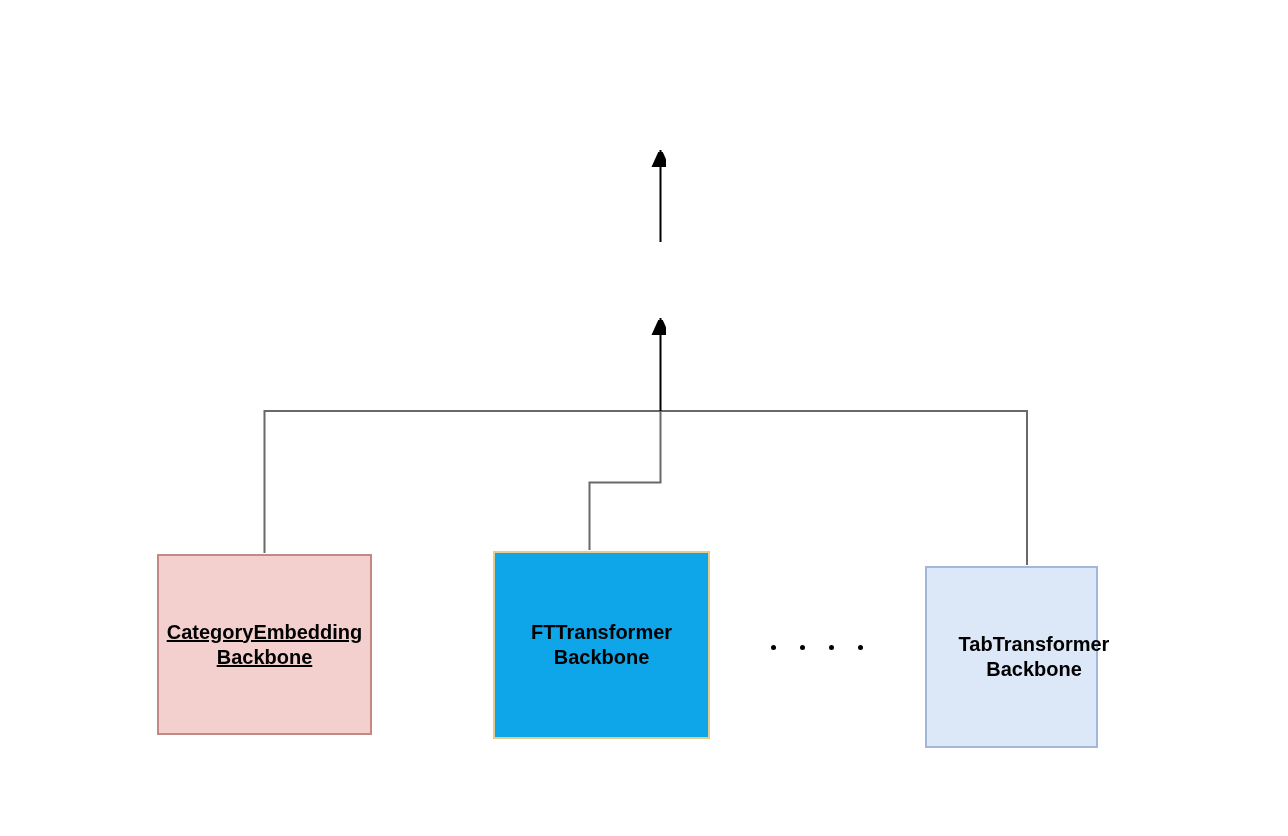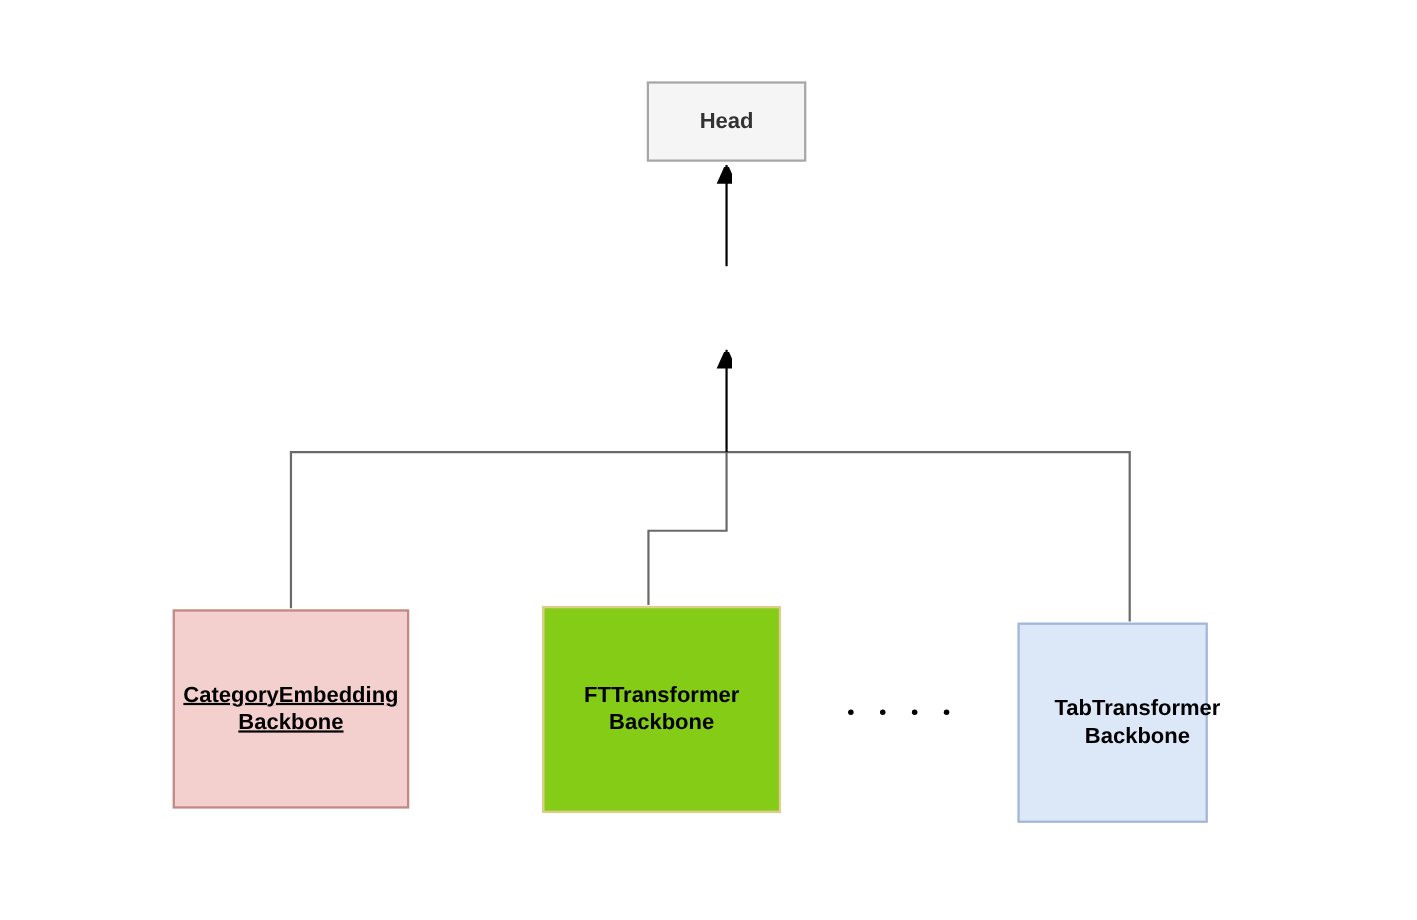--- a/index.html
+++ b/index.html
@@ -72,31 +72,28 @@
 
     <path class="connector-gray" d="M 264.5 553 L 264.5 411 L 1027 411 L 1027 565" fill="none" stroke-width="2" stroke="#696969"></path>
 
     <path class="connector-gray" d="M 589.5 550 L 589.5 482.5 L 660.5 482.5 L 660.5 411" fill="none" stroke-width="2" stroke="#696969"></path>
 
     <line class="connector-arrow" x1="660.5" y1="411" x2="660.5" y2="318" stroke-width="2" marker-end="url(#arrowhead)" stroke="#000000"></line>
 
     <line class="connector-arrow" x1="660.5" y1="242" x2="660.5" y2="150" stroke-width="2" marker-end="url(#arrowhead)" stroke="#000000"></line>
   </svg>
 
-  <div class="node node-head" style="background-color: rgb(245, 245, 245); border-color: rgb(166, 166, 166); color: rgb(51, 51, 51);">
-    <span class="node-label">Head</span>
-  </div>
 
 
   <div class="node node-category" style="background-color: rgb(243, 208, 205); border-color: rgb(193, 136, 134); color: rgb(0, 0, 0);">
     <span class="node-label">CategoryEmbedding
 Backbone</span>
   </div>
 
-  <div class="node node-ftt" style="background-color: #84cc16; border-color: rgb(227, 205, 141); color: rgb(0, 0, 0);">
+  <div class="node node-ftt" style="background-color: #0ea5e9; border-color: rgb(227, 205, 141); color: rgb(0, 0, 0);">
     <span class="node-label">FTTransformer
 Backbone</span>
   </div>
 
   <div class="node node-tab" style="background-color: rgb(220, 231, 248); border-color: rgb(162, 182, 216); color: rgb(0, 0, 0);">
     <span class="node-label">TabTransformer
 Backbone</span>
   </div>
 
   <div class="dots">

